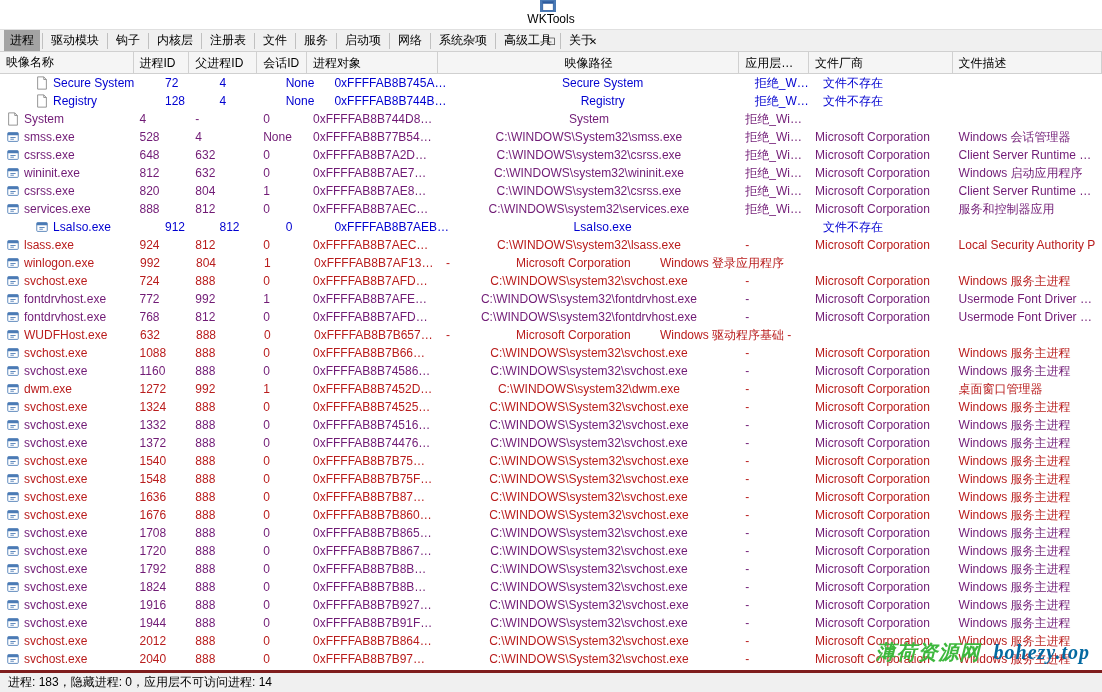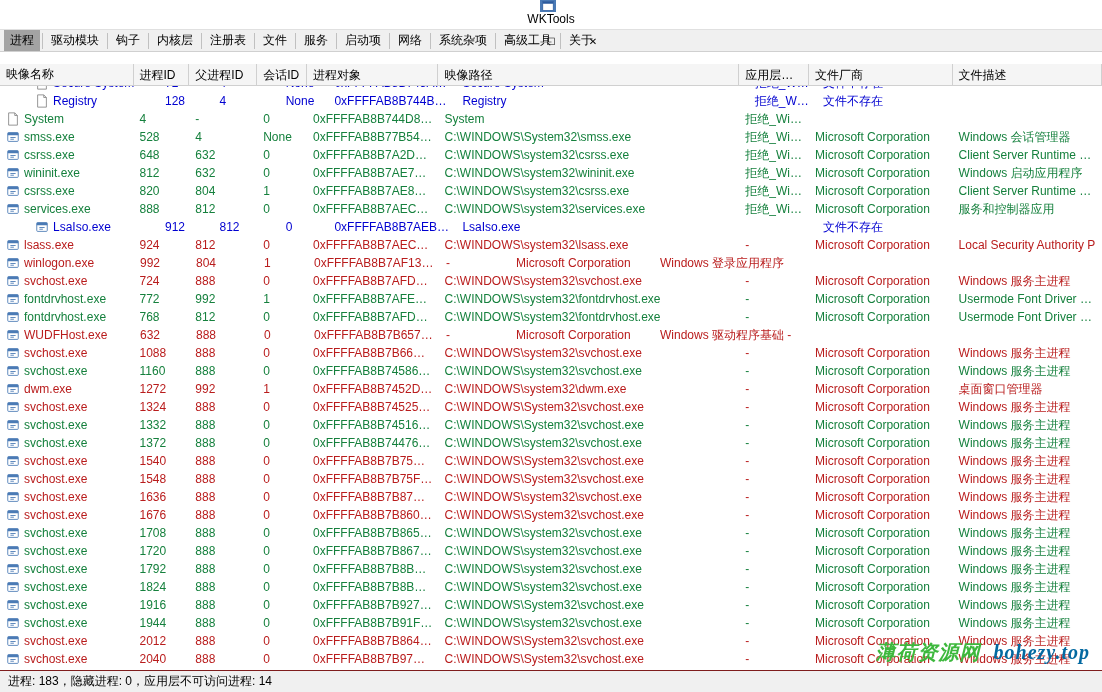--- a/index.html
+++ b/index.html
@@ -8,40 +8,40 @@
 .titlebar .app-icon { width: 16px; height: 16px; background: #4a7ab5; margin-right: 6px; display: inline-flex; align-items: center; justify-content: center; }
 .titlebar .app-icon svg { width: 12px; height: 12px; }
 .titlebar .title { flex: 1; color: #000; }
 .titlebar .win-controls { display: flex; }
 .titlebar .win-btn { width: 42px; height: 30px; display: flex; align-items: center; justify-content: center; font-size: 10px; color: #000; }
 .menubar { height: 22px; background: #f0f0f0; border-bottom: 1px solid #d0d0d0; display: flex; align-items: center; padding: 0 4px; }
 .menubar .menu-item { padding: 2px 6px; cursor: default; }
 .menubar .menu-item.active { background: #a3a3a3; }
 .menubar .sep { width: 1px; height: 16px; background: #c0c0c0; margin: 0 2px; }
 .table-wrap { height: 618px; overflow: auto; position: relative; }
-.table-header { display: flex; background: #f5f5f5; border-bottom: 1px solid #d0d0d0; font-weight: normal; height: 22px; position: sticky; top: 12px; z-index: 2; }
+.table-header { display: flex; background: #f5f5f5; border-bottom: 1px solid #d0d0d0; font-weight: normal; height: 22px; position: sticky; top: 0; z-index: 2; }
 .table-header .col { padding: 3px 6px; border-right: 1px solid #d0d0d0; white-space: nowrap; overflow: hidden; text-overflow: ellipsis; background: #f5f5f5; }
 .table-body { }
 .row { display: flex; height: 18px; align-items: center; white-space: nowrap; }
 .row .col { padding: 1px 6px; overflow: hidden; text-overflow: ellipsis; white-space: nowrap; }
 .col.name { width: 134px; display: flex; align-items: center; gap: 4px; }
 .col.pid { width: 56px; }
 .col.ppid { width: 68px; }
 .col.sid { width: 50px; }
 .col.obj { width: 132px; }
-.col.path { width: 302px; }
+.col.path { width: 302px; text-align: center; }
 .col.access { width: 70px; }
 .col.vendor { width: 144px; }
 .col.desc { width: 150px; }
 .fileicon { width: 14px; height: 14px; flex-shrink: 0; display: inline-flex; align-items: center; justify-content: center; }
 .fileicon svg { width: 14px; height: 14px; }
 .c-blue { color: #0000d0; padding-left: 29px; }
 .c-orange { color: #b91c1c; }
-.c-black { color: #15803d; }
-.statusbar { height: 22px; background: #f0f0f0; border-top: 1px solid #7f1d1d; display: flex; align-items: center; padding: 0 8px; font-size: 12px; }
+.c-black { color: #701a75; }
+.statusbar { height: 22px; background: #f0f0f0; border-top: 3px solid #7f1d1d; display: flex; align-items: center; padding: 0 8px; font-size: 12px; }
 .watermark { position: absolute; right: 12px; bottom: 26px; font-size: 20px; font-weight: bold; color: #3db83d; font-style: italic; pointer-events: none; z-index: 5; letter-spacing: 1px; }
 .watermark .alt { color: #0369a1; font-family: Liberation Serif, serif; }
 </style>
 </head>
 <body>
 
 <div class="titlebar">
   <span class="app-icon">
     <svg viewBox="0 0 16 16">
         <rect x="1" y="2" width="14" height="12" fill="#fff" stroke="#2a5a9e" stroke-width="1"></rect>

